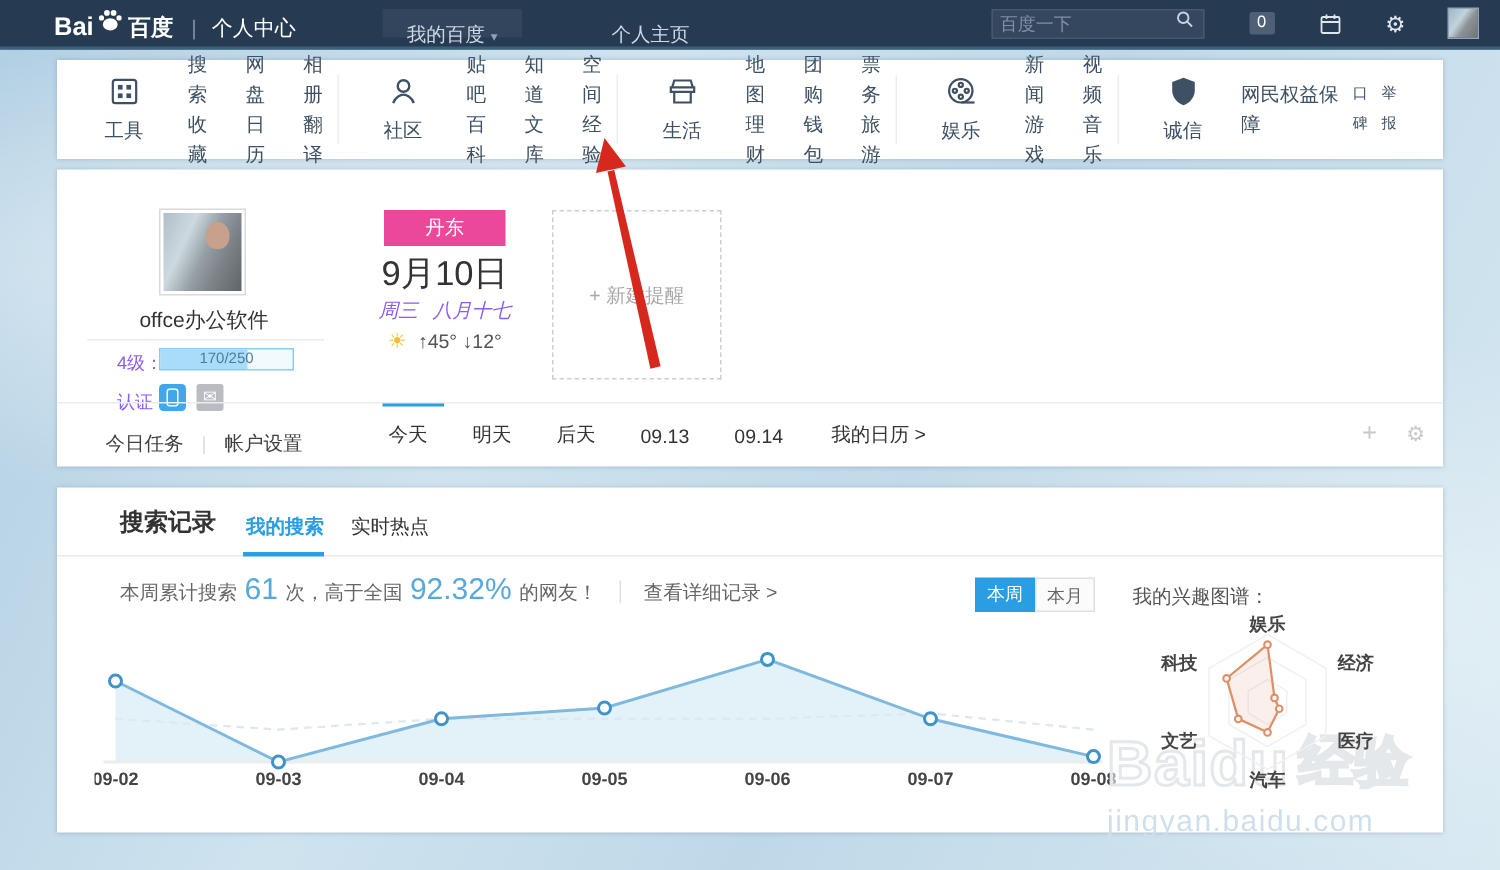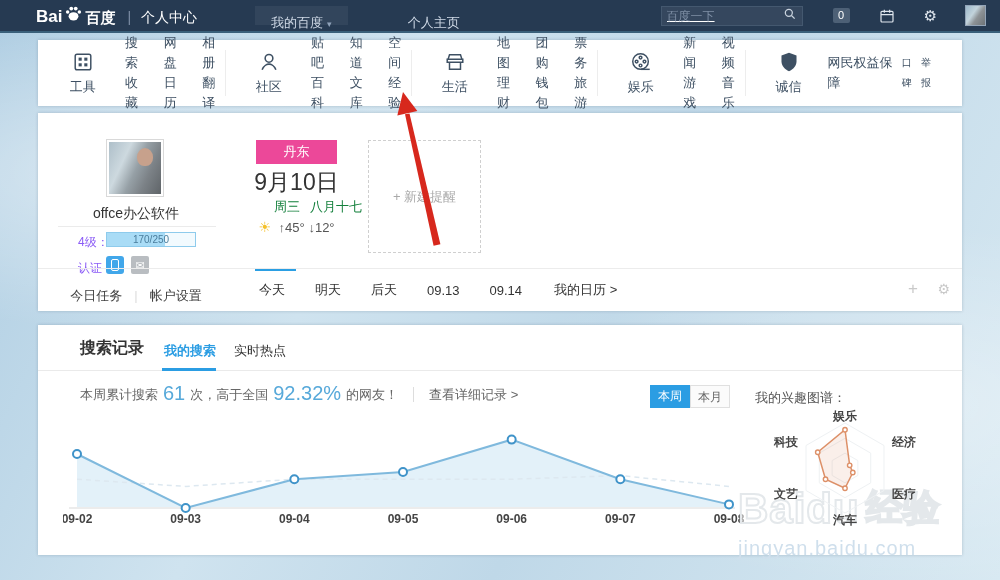--- a/index.html
+++ b/index.html
@@ -17,21 +17,21 @@
   .logo { display:flex; align-items:flex-end; margin-left:36px; gap:2px; }
   .logo-en { font-size:17px; font-weight:bold; letter-spacing:0; line-height:20px; }
   .logo-cn { font-size:15px; font-weight:bold; line-height:19px; }
   .logo-sep { color:#7d8ea6; margin:0 8px 0 10px; font-size:14px; line-height:19px; }
   .logo-app { font-size:14px; line-height:19px; }
   .nav-item { font-size:13px; color:#cfd9e6; height:19px; line-height:33px; padding:0 16px; cursor:pointer; }
   .nav-item.hl { background:rgba(255,255,255,.06); }
   .nav-item .caret { font-size:9px; color:#8fa2ba; margin-left:4px; }
   .nav-menu1 { margin-left:42px; } .nav-menu2 { margin-left:28px; }
   .nav-search { margin-left:auto; width:142px; height:20px; border:1px solid #44586f;
-    background:rgba(255,255,255,.07); display:flex; align-items:center; padding:4px 5px;text-decoration:underline; }
+    background:rgba(255,255,255,.07); display:flex; align-items:center; padding:4px 5px; }
   .nav-search input { flex:1; background:transparent; border:none; outline:none;
     color:#d7dee8; font-size:12px; font-family:"Liberation Sans",sans-serif; min-width:0; }
   .nav-search input::placeholder { color:#7f90a6; }
   .nav-badge { margin-left:14px; min-width:17px; height:15px; background:#4d6076; color:#fff;
     font-size:11px; text-align:center; line-height:15px; border-radius:2px; padding:0 2px; }
   .nav-ico { margin-left:13px; display:flex; align-items:center; color:#dfe6ee; font-size:15px; cursor:pointer; }
   .nav-avatar { width:21px; height:21px; margin:0 14px 0 12px; border:1px solid #93a4b8;
     background:linear-gradient(125deg,#9cb8ca 0%,#c2d3dc 38%,#8d9296 60%,#6e7377 100%); }
 
   
@@ -74,21 +74,21 @@
     border:1px solid #fff; border-radius:2px; }
   .cert-mail { width:18px; height:18px; background:#b9bdc1; border-radius:2px; color:#fff; font-size:11px;
     line-height:18px; text-align:center; cursor:pointer; }
   .p-links { position:absolute; left:0; top:174px; width:196px; text-align:center; font-size:13px; color:#404040; }
   .p-links a { cursor:pointer; }
   .p-links .sep { color:#ddd; margin:0 12px; }
 
   .city-btn { position:absolute; left:218px; top:27px; width:81px; height:24px; background:#ec4899;
     color:#fff; font-size:13px; text-align:center; line-height:24px; cursor:pointer; }
   .w-date { position:absolute; left:193px; top:54px; width:131px; text-align:center; font-size:23px; color:#333; }
-  .w-sub  { position:absolute; left:193px; top:85px; width:131px; text-align:right; font-size:13px; color:#15803d; }
+  .w-sub  { position:absolute; left:193px; top:85px; width:131px; text-align:center; font-size:13px; color:#8b5cf6;font-style:italic; }
   .w-sub .sp { display:inline-block; width:10px; }
   .w-temp { position:absolute; left:193px; top:106px; width:131px; text-align:center; font-size:13px; color:#555; }
   .w-temp .sun { color:#f4c02a; font-size:14px; margin-right:4px; }
   .reminder { position:absolute; left:330px; top:27px; width:113px; height:113px; border:1px dashed #cfcfcf;
     display:flex; align-items:center; justify-content:center; font-size:13px; color:#a9a9a9; cursor:pointer; }
   .day-tabs { position:absolute; left:0; right:0; top:155px; bottom:0; border-top:1px solid #ececec;
     display:flex; align-items:center; padding-left:221px; gap:30px; }
   .day-tab { font-size:13px; color:#333; cursor:pointer; }
   .cal-link { font-size:13px; color:#333; margin-left:2px; cursor:pointer; }
   .tab-indicator { position:absolute; left:217px; top:155px; width:41px; height:3px; background:#2b9fe3; }

